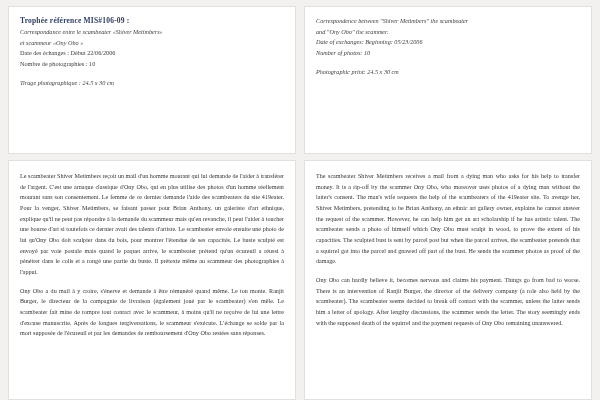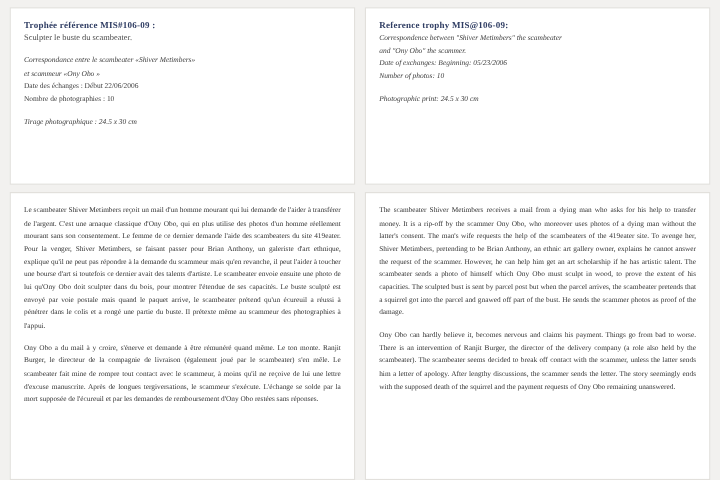--- a/index.html
+++ b/index.html
@@ -97,32 +97,30 @@
 </style>
 </head>
 <body>
 
 <div class="page">
 
   <div class="row row-top">
 
     <div class="card">
       <p class="title">Trophée référence MIS#106-09 :</p>
-      <p class="subtitle">Sculpter le buste du scambeater.</p>
       <div class="meta">
         <div class="it">Correspondance entre le scambeater «Shiver Metimbers»</div>
         <div class="it">et scammeur «Ony Obo »</div>
         <div>Date des échanges : Début 22/06/2006</div>
         <div>Nombre de photographies : 10</div>
       </div>
       <p class="print-line">Tirage photographique : 24.5 x 30 cm</p>
     </div>
 
     <div class="card">
-      <p class="title">Reference trophy MIS@106-09:</p>
       <div class="meta meta-en">
         <div>Correspondence between "Shiver Metimbers" the scambeater</div>
         <div>and "Ony Obo" the scammer.</div>
         <div>Date of exchanges: Beginning: 05/23/2006</div>
         <div>Number of photos: 10</div>
       </div>
       <p class="print-line">Photographic print: 24.5 x 30 cm</p>
     </div>
 
   </div>

